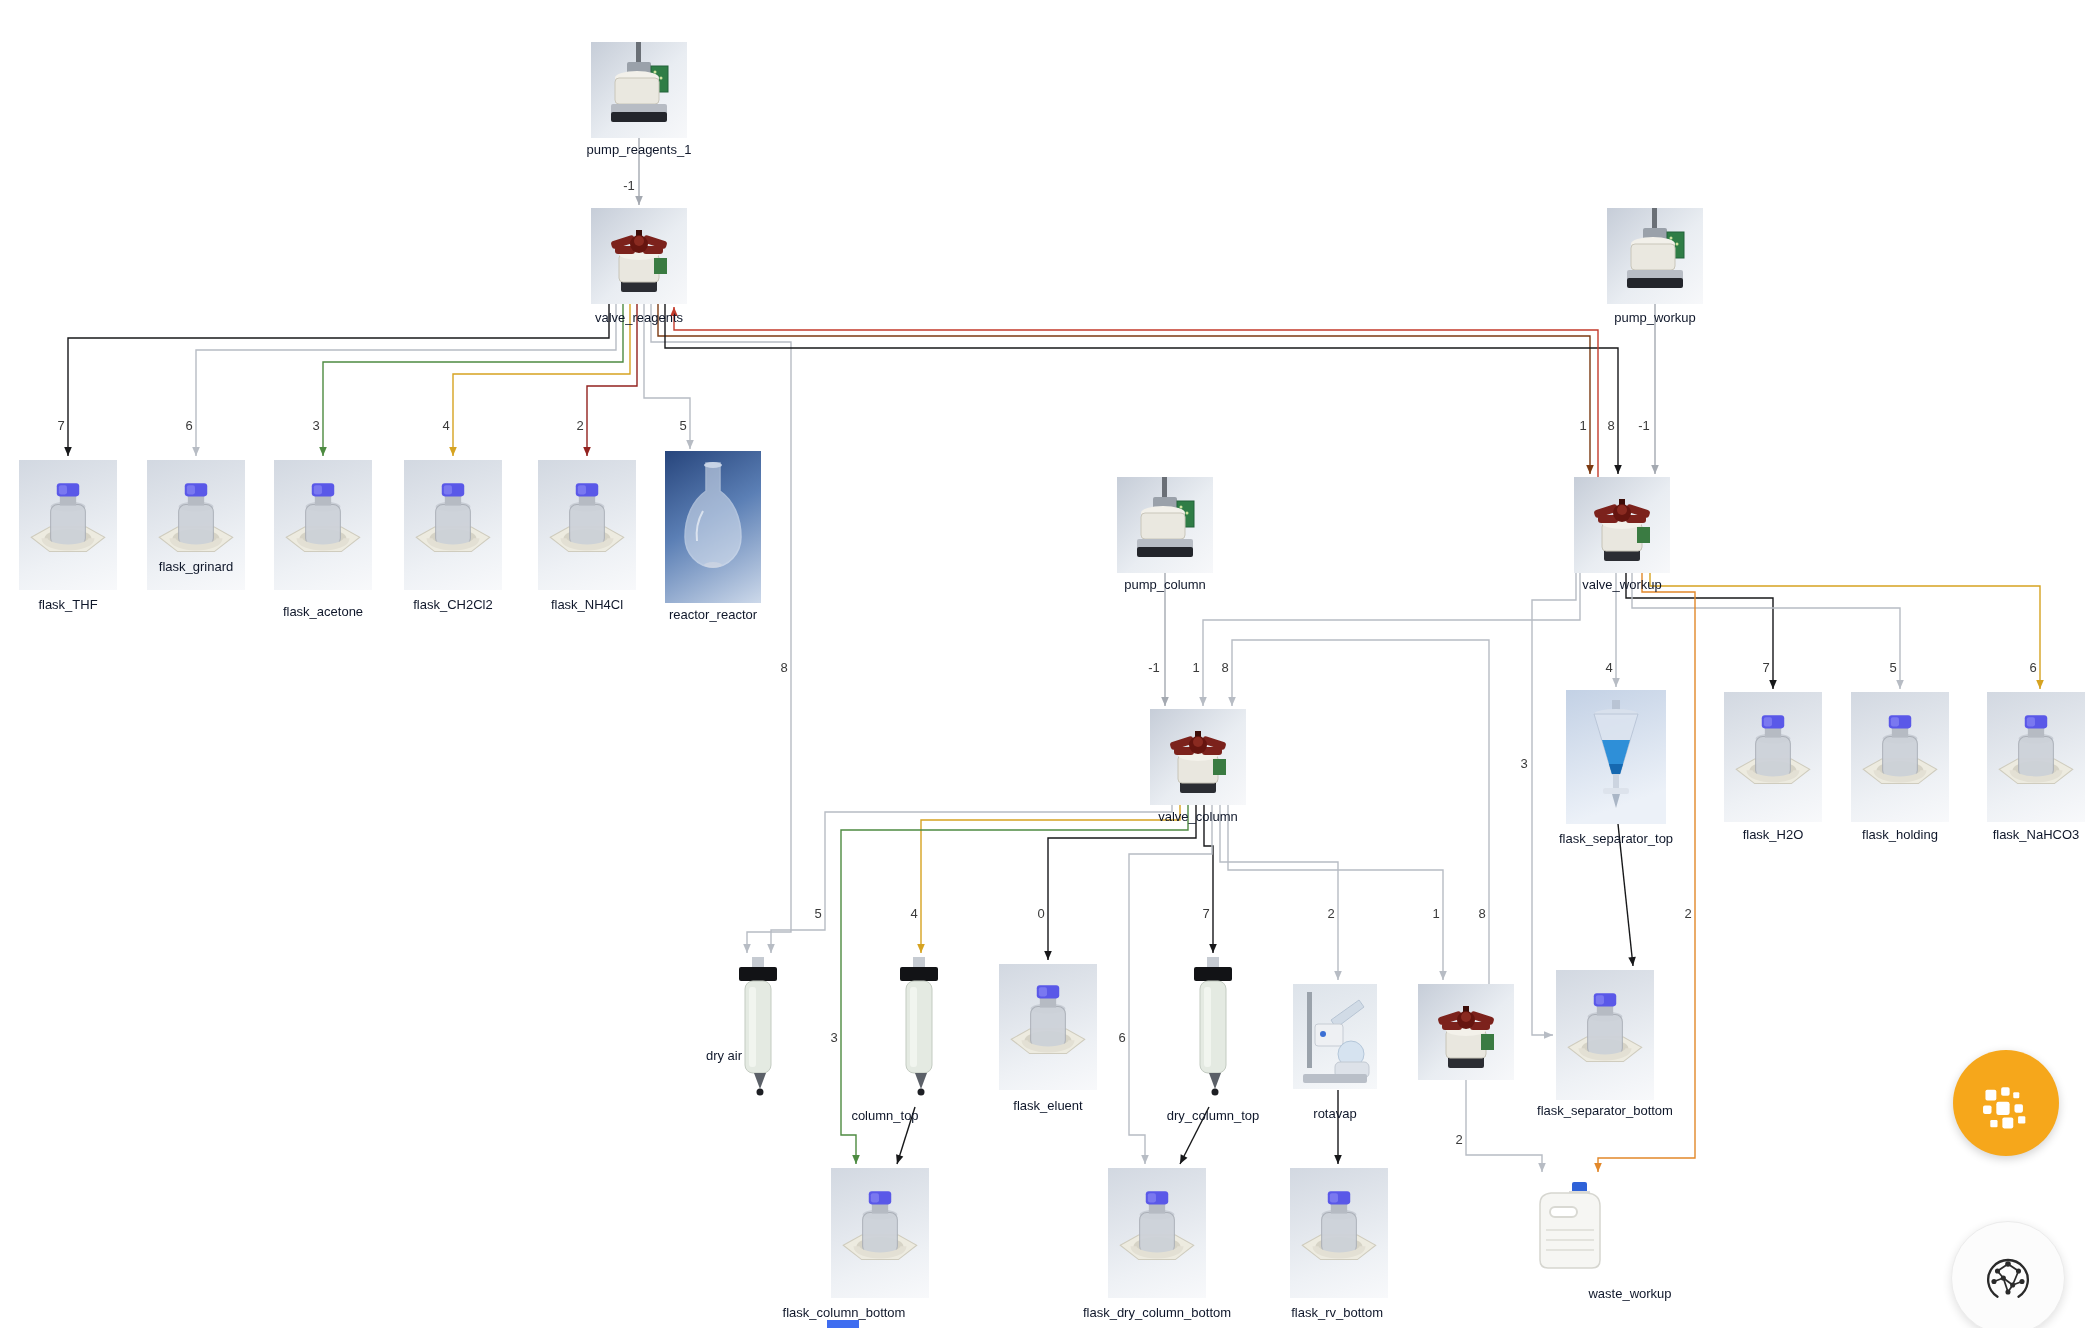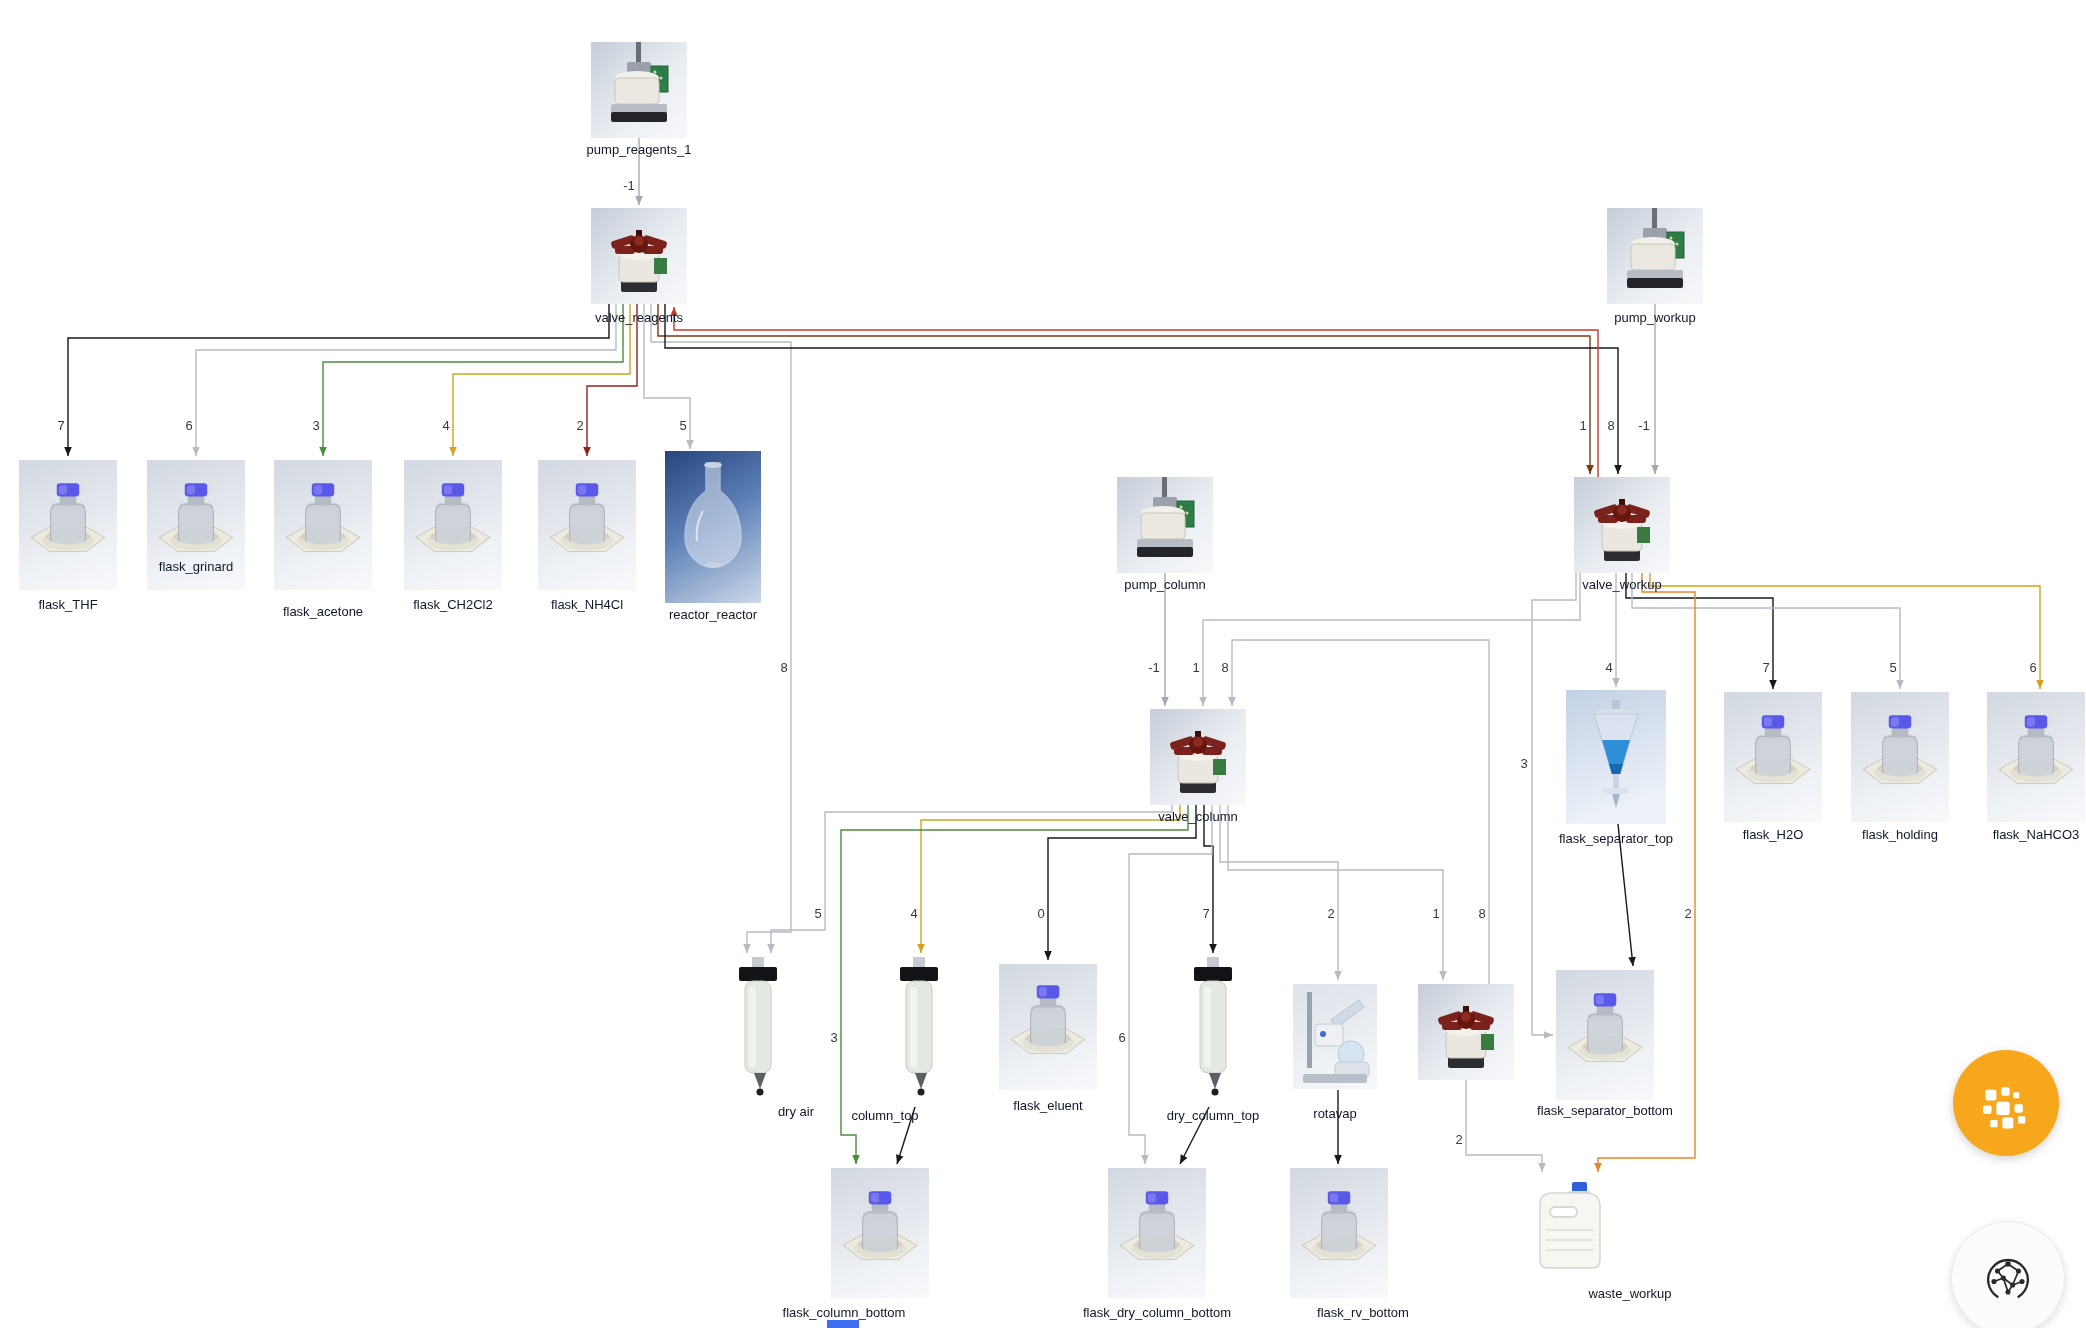--- a/index.html
+++ b/index.html
@@ -420,21 +420,21 @@
       <div class="node column" style="left: 733px; top: 957px; width: 50px; height: 150px;">
         <svg viewBox="0 0 50 150">
     <rect x="19" y="0" width="12" height="10" fill="#c6cbd2"></rect>
     <rect x="6" y="10" width="38" height="14" rx="2" fill="#121316"></rect>
     <rect x="12" y="24" width="26" height="92" rx="8" fill="#e4eae2" stroke="#c3cbc1" stroke-width="1"></rect>
     <rect x="16" y="30" width="7" height="80" rx="3" fill="#f4f8f3" opacity="0.8"></rect>
     <polygon points="21,116 33,116 27,132" fill="#5b6068"></polygon>
     <circle cx="27" cy="135" r="3.5" fill="#1d1f24"></circle>
   </svg>
       </div>
-      <div class="node-label" style="left: 634px; top: 1104px; text-align: right;">dry air</div>
+      <div class="node-label" style="left: 634px; top: 1048px;">dry air</div>
       <div class="node column" style="left: 894px; top: 957px; width: 50px; height: 150px;">
         <svg viewBox="0 0 50 150">
     <rect x="19" y="0" width="12" height="10" fill="#c6cbd2"></rect>
     <rect x="6" y="10" width="38" height="14" rx="2" fill="#121316"></rect>
     <rect x="12" y="24" width="26" height="92" rx="8" fill="#e4eae2" stroke="#c3cbc1" stroke-width="1"></rect>
     <rect x="16" y="30" width="7" height="80" rx="3" fill="#f4f8f3" opacity="0.8"></rect>
     <polygon points="21,116 33,116 27,132" fill="#5b6068"></polygon>
     <circle cx="27" cy="135" r="3.5" fill="#1d1f24"></circle>
   </svg>
       </div>
@@ -536,21 +536,21 @@
     <polygon points="12,60 30,50 66,50 84,60 66,74 30,74" fill="#edebe0" stroke="#cfccbe" stroke-width="1"></polygon>
     <ellipse cx="48" cy="61" rx="23" ry="9" fill="#d6d3c6"></ellipse>
     <ellipse cx="48" cy="30" rx="17" ry="5" fill="#c9ced6"></ellipse>
     <rect x="31" y="28" width="34" height="40" rx="7" fill="#cdd2d9" opacity="0.92" stroke="#a9aeb6" stroke-width="1"></rect>
     <rect x="40" y="17" width="16" height="12" fill="#b6bbc3"></rect>
     <rect x="37" y="7" width="22" height="13" rx="3" fill="#5a58e8"></rect>
     <rect x="39" y="9" width="8" height="9" rx="2" fill="#7a78f0"></rect>
     <path d="M25,61 a23,9 0 0 0 46,0" fill="none" stroke="#e3e0d4" stroke-width="6"></path>
   </svg>
       </div>
-      <div class="node-label" style="left: 1273px; top: 1305px;">flask_rv_bottom</div>
+      <div class="node-label" style="left: 1203px; top: 1305px; text-align: right;">flask_rv_bottom</div>
       <div class="node waste" style="left: 1530px; top: 1176px; width: 80px; height: 104px;">
         <svg viewBox="0 0 80 104">
     <rect x="42" y="6" width="15" height="11" rx="2" fill="#2f62d8"></rect>
     <rect x="39" y="15" width="21" height="6" fill="#dcdcda"></rect>
     <path d="M10,28 q0,-10 11,-11 h36 q13,1 13,13 v54 q0,8 -8,8 h-44 q-8,0 -8,-8 z" fill="#f6f6f3" stroke="#d6d6d0" stroke-width="1.5"></path>
     <rect x="20" y="31" width="27" height="10" rx="5" fill="#ffffff" stroke="#d9d9d3" stroke-width="2"></rect>
     <path d="M16,54 h48 M16,64 h48 M16,74 h48" stroke="#e3e3dd" stroke-width="2" fill="none"></path>
   </svg>
       </div>
       <div class="node-label" style="left: 1540px; top: 1286px;">waste_workup</div>

